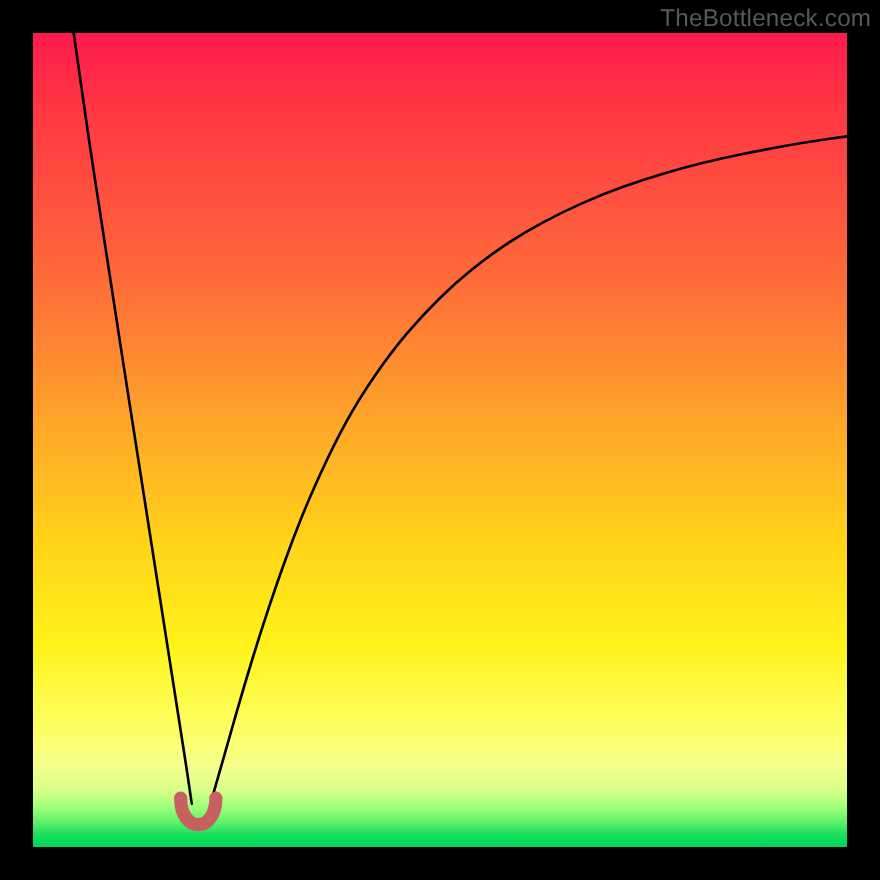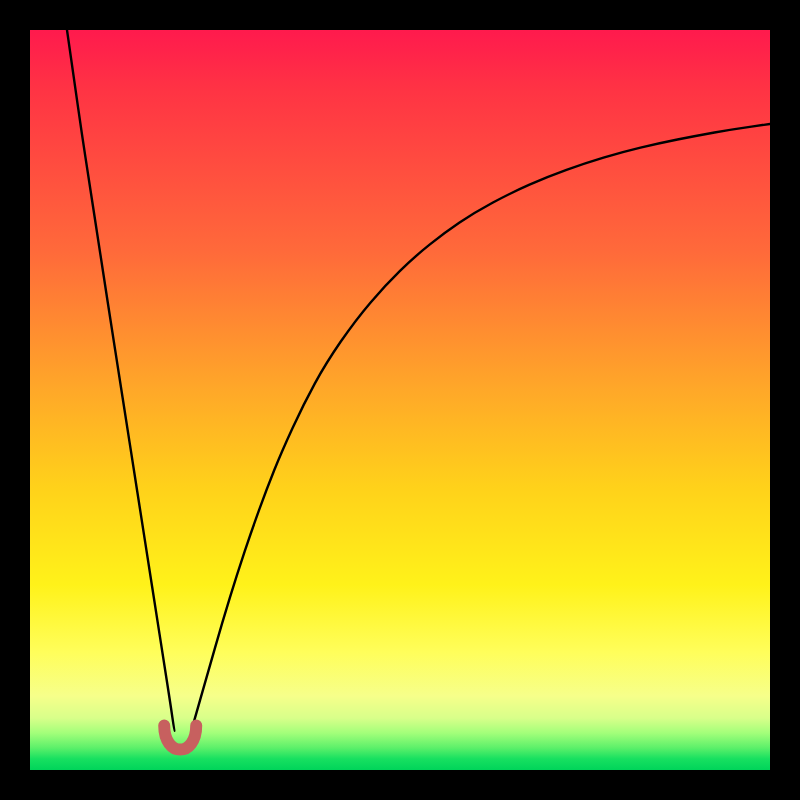--- a/index.html
+++ b/index.html
@@ -73,13 +73,14 @@
     <svg class="curve" viewBox="0 0 740 740" preserveAspectRatio="none">
 
       <path d="M 37 0 Q 37 0 40.7 25.899999999999977 Q 44.4 51.799999999999955 48.1 77.69999999999999 Q 51.800000000000004 103.60000000000002 55.5 127.64999999999998 Q 59.2 151.69999999999993 62.9 175.75 Q 66.6 199.80000000000007 70.3 223.85000000000002 Q 74 247.89999999999998 77.7 271.95 Q 81.4 296 85.1 319.67999999999995 Q 88.8 343.35999999999996 92.5 367.03999999999996 Q 96.2 390.71999999999997 99.9 414.4 Q 103.60000000000001 438.08000000000004 107.30000000000001 461.76000000000005 Q 111 485.44000000000005 114.7 509.12 Q 118.4 532.8 122.10000000000001 556.48 Q 125.80000000000001 580.16 129.5 603.8399999999999 Q 133.2 627.52 136.89999999999998 651.2 Q 140.6 674.88 142.45 687.8299999999999 T 144.3 700.78" id="left-path" fill="none" stroke="#000" stroke-width="2.4" stroke-linecap="round"></path>
 
       <path d="M 162.8 695.6 Q 162.8 695.6 170.2 669.7 Q 177.6 643.8 185 617.9 Q 192.4 592 199.8 567.95 Q 207.20000000000002 543.9 214.60000000000002 521.7 Q 222 499.5 229.4 479.15 Q 236.8 458.8 244.20000000000002 440.3 Q 251.60000000000002 421.8 262.70000000000005 397.75 Q 273.8 373.7 284.9 353.34999999999997 Q 296 332.99999999999994 310.8 311.53999999999996 Q 325.6 290.08 340.4 272.68999999999994 Q 355.2 255.29999999999995 370 240.86999999999995 Q 384.8 226.43999999999994 399.6 214.59999999999997 Q 414.40000000000003 202.76 429.20000000000005 192.76999999999998 Q 444 182.77999999999997 462.5 172.78999999999996 Q 481 162.79999999999995 499.5 154.65999999999997 Q 518 146.51999999999998 536.5 139.86 Q 555 133.20000000000005 573.5 127.65000000000003 Q 592 122.10000000000002 610.5 117.66000000000003 Q 629 113.22000000000003 647.5 109.52000000000004 Q 666 105.82000000000005 684.5 102.49000000000001 Q 703 99.15999999999997 721.5 96.57 T 740 93.98000000000002" id="right-path" fill="none" stroke="#000" stroke-width="2.4" stroke-linecap="round"></path>
 
       <path d="M 134.22 695.58 C 134.22 727.58, 166.22 727.58, 166.22 695.58" id="cusp-path" fill="none" stroke="#c7605f" stroke-width="12" stroke-linecap="round"></path>
     </svg>
   </div>
 
+  <div class="watermark">TheBottleneck.com</div>
 </div>
 
 </body></html>

